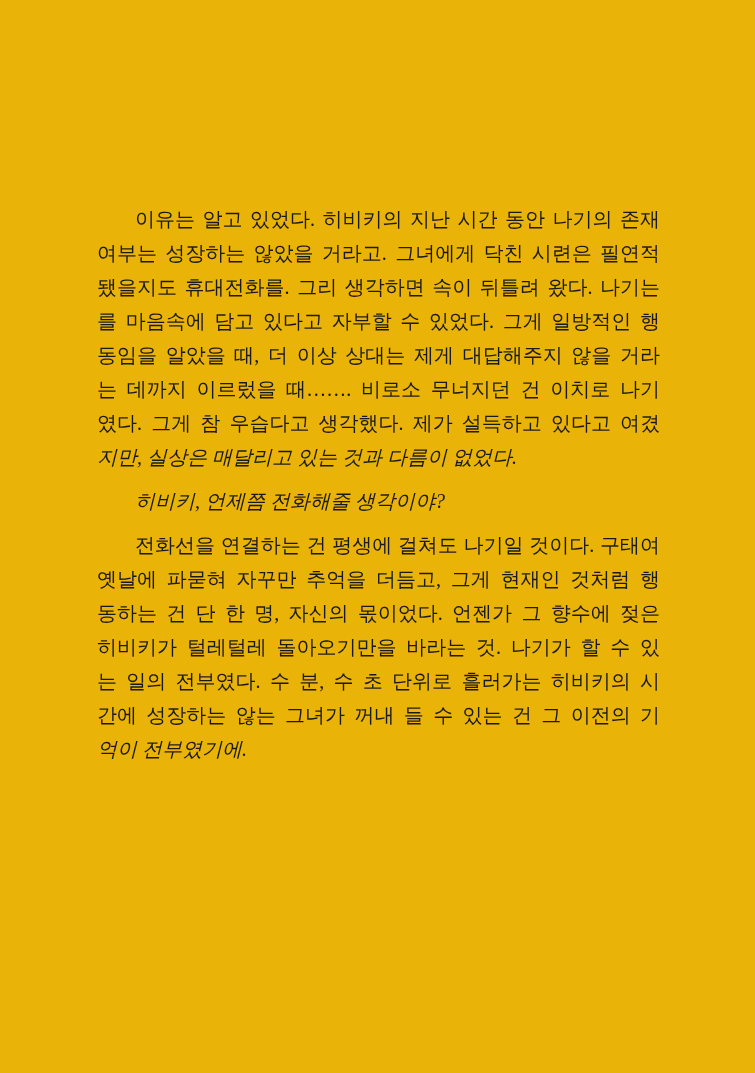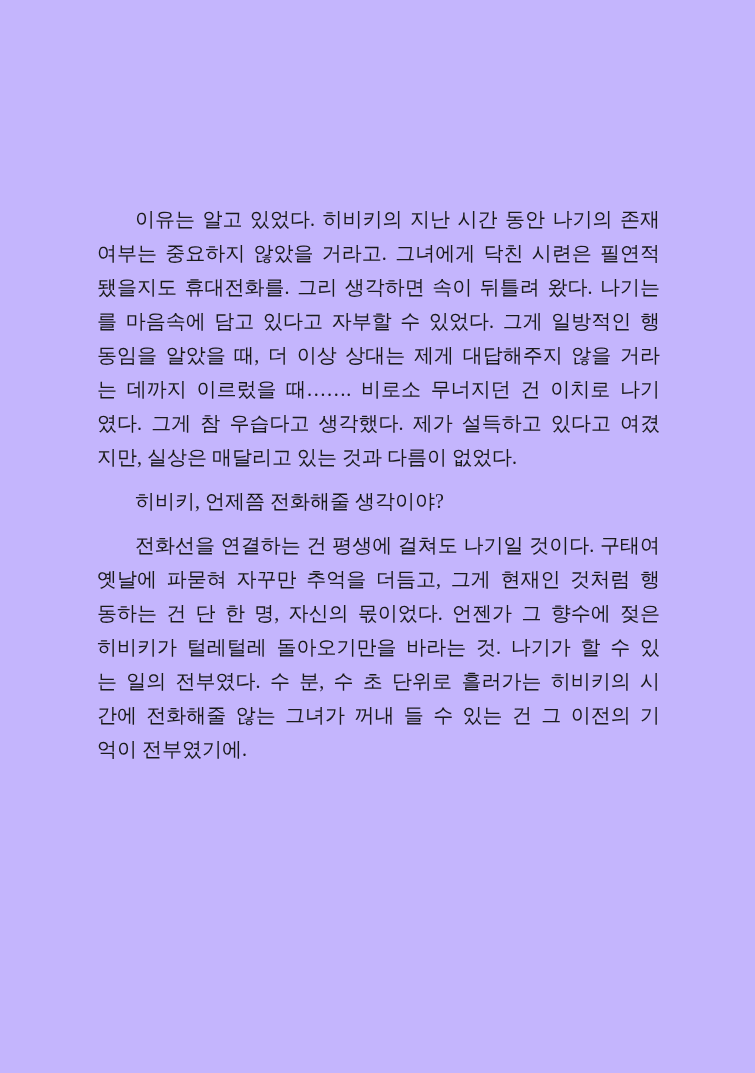--- a/index.html
+++ b/index.html
@@ -4,21 +4,21 @@
 <style>
   html, body {
     margin: 0;
     padding: 0;
     background: #ffffff;
   }
   .page {
     position: relative;
     width: 755px;
     height: 1073px;
-    background: #c4b5fd;
+    background: #eab308;
     overflow: hidden;
     font-family: "Liberation Serif", "DejaVu Serif", serif;
     color: #1a1a1a;
   }
   .text-block {
     position: absolute;
     left: 97px;
     top: 202px;
     width: 563px;
     font-size: 20px;
@@ -35,44 +35,45 @@
     white-space: normal;
     text-align: justify;
     text-align-last: justify;
     -moz-text-align-last: justify;
   }
   .line.first {
     text-indent: 38px;
   }
   .line.last {
     text-align-last: left;
+    font-style: italic;
     -moz-text-align-last: left;
   }
 </style>
 </head>
 <body>
 
 <div class="page">
   <div class="text-block">
       <div class="para">
         <div class="line first">이유는 알고 있었다. 히비키의 지난 시간 동안 나기의 존재</div>
-        <div class="line">여부는 중요하지 않았을 거라고. 그녀에게 닥친 시련은 필연적</div>
+        <div class="line">여부는 성장하는 않았을 거라고. 그녀에게 닥친 시련은 필연적</div>
         <div class="line">됐을지도 휴대전화를. 그리 생각하면 속이 뒤틀려 왔다. 나기는</div>
         <div class="line">를 마음속에 담고 있다고 자부할 수 있었다. 그게 일방적인 행</div>
         <div class="line">동임을 알았을 때, 더 이상 상대는 제게 대답해주지 않을 거라</div>
         <div class="line">는 데까지 이르렀을 때……. 비로소 무너지던 건 이치로 나기</div>
         <div class="line">였다. 그게 참 우습다고 생각했다. 제가 설득하고 있다고 여겼</div>
         <div class="line last">지만, 실상은 매달리고 있는 것과 다름이 없었다.</div>
       </div>
       <div class="para">
         <div class="line first last">히비키, 언제쯤 전화해줄 생각이야?</div>
       </div>
       <div class="para">
         <div class="line first">전화선을 연결하는 건 평생에 걸쳐도 나기일 것이다. 구태여</div>
         <div class="line">옛날에 파묻혀 자꾸만 추억을 더듬고, 그게 현재인 것처럼 행</div>
         <div class="line">동하는 건 단 한 명, 자신의 몫이었다. 언젠가 그 향수에 젖은</div>
         <div class="line">히비키가 털레털레 돌아오기만을 바라는 것. 나기가 할 수 있</div>
         <div class="line">는 일의 전부였다. 수 분, 수 초 단위로 흘러가는 히비키의 시</div>
-        <div class="line">간에 전화해줄 않는 그녀가 꺼내 들 수 있는 건 그 이전의 기</div>
+        <div class="line">간에 성장하는 않는 그녀가 꺼내 들 수 있는 건 그 이전의 기</div>
         <div class="line last">억이 전부였기에.</div>
       </div>
     </div>
 </div>
 
 </body></html>

